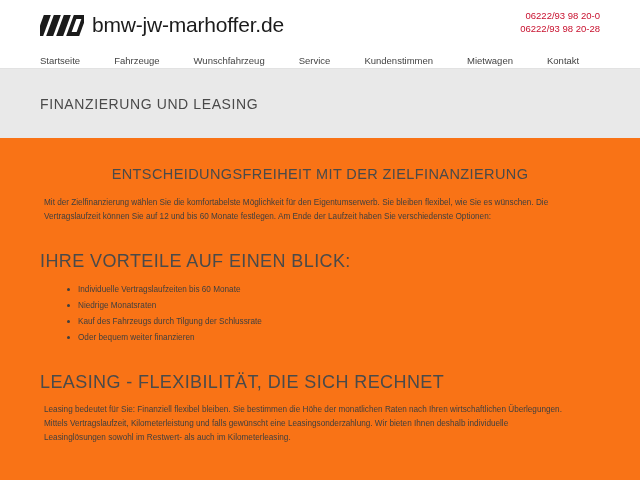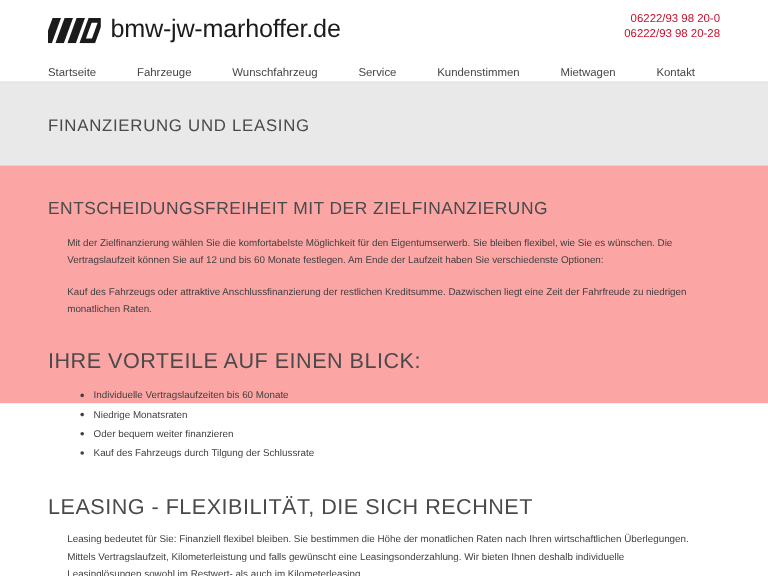--- a/index.html
+++ b/index.html
@@ -4,21 +4,21 @@
 <style>
   * { box-sizing: border-box; }
   html, body {
     margin: 0; padding: 0;
     width: 640px; height: 480px;
     background: #ffffff;
     font-family: "Liberation Sans", sans-serif;
     color: #3d3d3d;
     overflow: hidden;
   }
-  .page { width: 640px; height: 336px; position: relative; background:#fca5a5; }
+  .page { width: 640px; height: 480px; position: relative; background:#f97316; }
 
   
   .header {
     padding: 8px 40px 0 40px;
     background: #fff;
     position: relative;
     height: 68px;
   }
   .brand {
     display: flex;
@@ -100,32 +100,33 @@
   
   .content {
     padding: 28px 40px 0 40px;
   }
   h2.section {
     font-size: 14.5px;
     font-weight: normal;
     letter-spacing: 0.4px;
     color: #4a4a4a;
     margin: 0 0 14px 0;
+    text-align: center;
   }
   h3.sub {
     font-size: 18px;
     font-weight: normal;
     letter-spacing: 0.4px;
     color: #4a4a4a;
     margin: 26px 0 10px 0;
   }
   p.body {
     font-size: 8.2px;
     line-height: 1.75;
-    margin: 0 0 12px 16px;
+    margin: 0 0 12px 4px;
     color: #3f3f3f;
     max-width: 520px;
   }
   ul.bullets {
     margin: 0 0 6px 0;
     padding-left: 38px;
     list-style: none;
   }
   ul.bullets li {
     font-size: 8.2px;
@@ -177,28 +178,27 @@
   </div>
 
   <div class="title-band">
     <h1>FINANZIERUNG UND LEASING</h1>
   </div>
 
   <div class="content">
 
     <h2 class="section">ENTSCHEIDUNGSFREIHEIT MIT DER ZIELFINANZIERUNG</h2>
     <p class="body">Mit der Zielfinanzierung wählen Sie die komfortabelste Möglichkeit für den Eigentumserwerb. Sie bleiben flexibel, wie Sie es wünschen. Die Vertragslaufzeit können Sie auf 12 und bis 60 Monate festlegen. Am Ende der Laufzeit haben Sie verschiedenste Optionen:</p>
-    <p class="body">Kauf des Fahrzeugs oder attraktive Anschlussfinanzierung der restlichen Kreditsumme. Dazwischen liegt eine Zeit der Fahrfreude zu niedrigen monatlichen Raten.</p>
 
     <h3 class="sub">IHRE VORTEILE AUF EINEN BLICK:</h3>
     <ul class="bullets">
       <li>Individuelle Vertragslaufzeiten bis 60 Monate</li>
       <li>Niedrige Monatsraten</li>
+      <li>Kauf des Fahrzeugs durch Tilgung der Schlussrate</li>
       <li>Oder bequem weiter finanzieren</li>
-      <li>Kauf des Fahrzeugs durch Tilgung der Schlussrate</li>
     </ul>
 
     <h3 class="sub">LEASING - FLEXIBILITÄT, DIE SICH RECHNET</h3>
     <p class="body">Leasing bedeutet für Sie: Finanziell flexibel bleiben. Sie bestimmen die Höhe der monatlichen Raten nach Ihren wirtschaftlichen Überlegungen. Mittels Vertragslaufzeit, Kilometerleistung und falls gewünscht eine Leasingsonderzahlung. Wir bieten Ihnen deshalb individuelle Leasinglösungen sowohl im Restwert- als auch im Kilometerleasing.</p>
 
   </div>
 
 </div>
 
 </body></html>

